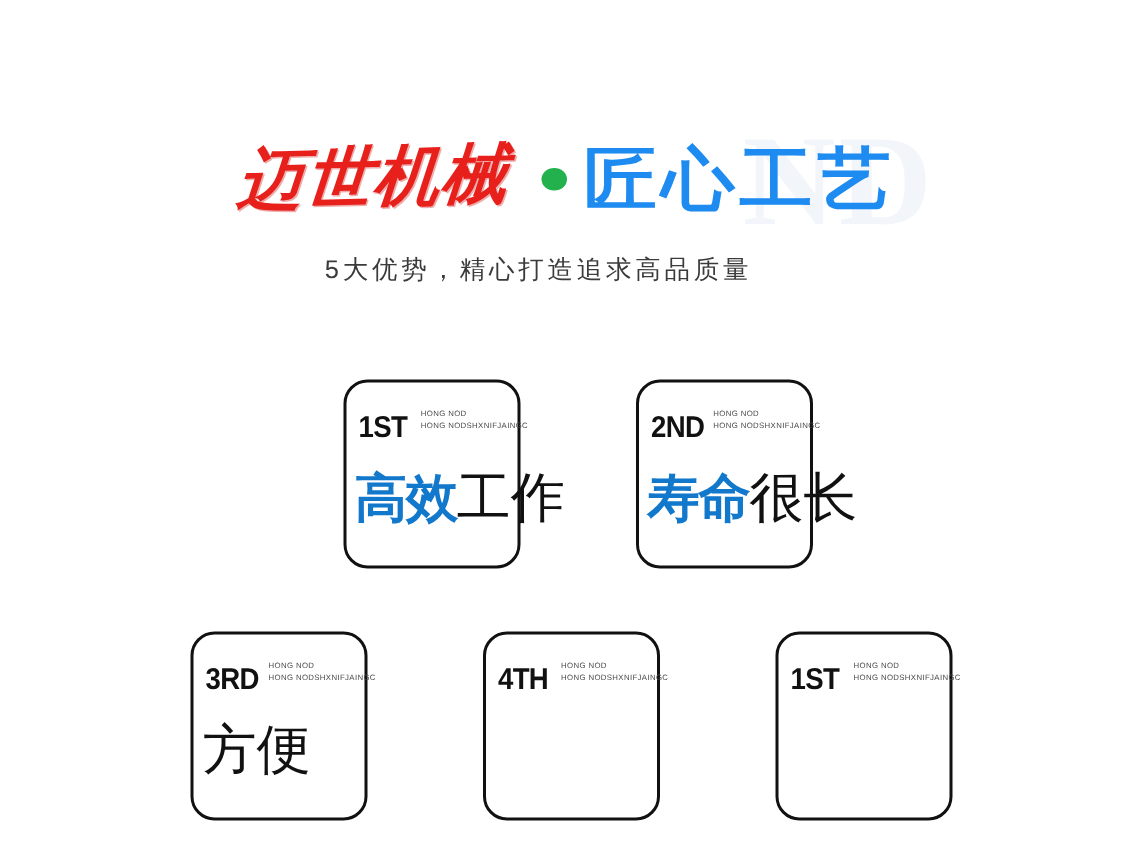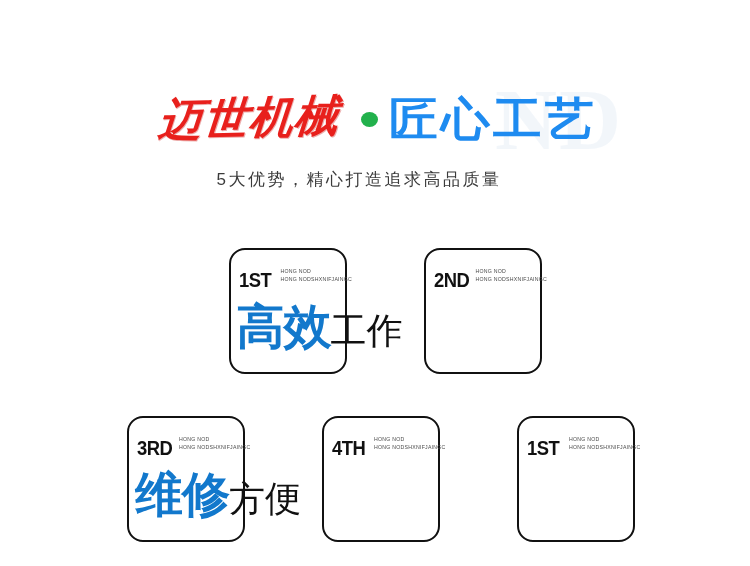--- a/index.html
+++ b/index.html
@@ -106,21 +106,21 @@
     left: 0;
     width: 750px;
     height: 150px;
   }
   .row-top    { top: 233px; }
   .row-bottom { top: 401px; }
 
   .row-inner {
     display: flex;
     justify-content: center;
-    align-items: center;
+    align-items: flex-end;
     height: 150px;
     margin-left: 12px;
   }
   .row-top .row-inner    { gap: 75px; padding-left: 10px; }
   .row-bottom .row-inner { gap: 75px; padding-left: 2px; }
 
   .card-slot {
     position: relative;
     width: 120px;
     height: 140px;
@@ -173,21 +173,21 @@
     position: absolute;
     left: 8px;
     top: 66px;
     display: flex;
     align-items: baseline;
     white-space: nowrap;
     z-index: 4;
   }
   .card-main .big {
     color: #1278cc;
-    font-size: 48px;
+    font-size: 35px;
     font-weight: 700;
     line-height: 46px;
     letter-spacing: -1px;
     font-family: "Liberation Sans", "DejaVu Sans", sans-serif;
   }
   .card-main .small {
     color: #111111;
     font-size: 36px;
     font-weight: 400;
     line-height: 46px;
@@ -227,37 +227,40 @@
         </div>
       </div>
 
       <div class="card-slot">
         <div class="card-box"></div>
         <div class="card-rank">2ND</div>
         <div class="card-en">
           <span>HONG NOD</span>
           <span>HONG NODSHXNIFJAINGC</span>
         </div>
+        <div class="card-main">
+          <span class="big">寿命</span>
+          <span class="small">很长</span>
+        </div>
       </div>
 
     </div>
   </div>
 
   <div class="row row-bottom">
     <div class="row-inner">
 
       <div class="card-slot">
         <div class="card-box"></div>
         <div class="card-rank">3RD</div>
         <div class="card-en">
           <span>HONG NOD</span>
           <span>HONG NODSHXNIFJAINGC</span>
         </div>
         <div class="card-main">
-          <span class="big">维修</span>
           <span class="small">方便</span>
         </div>
       </div>
 
       <div class="card-slot">
         <div class="card-box"></div>
         <div class="card-rank">4TH</div>
         <div class="card-en">
           <span>HONG NOD</span>
           <span>HONG NODSHXNIFJAINGC</span>

